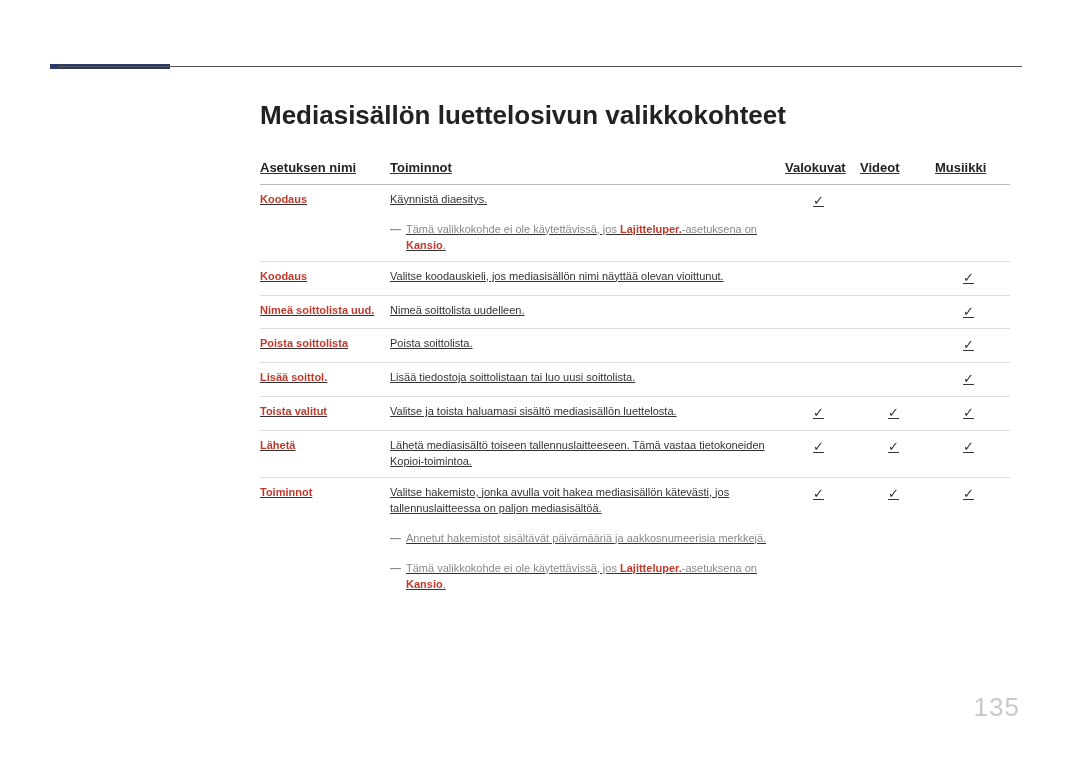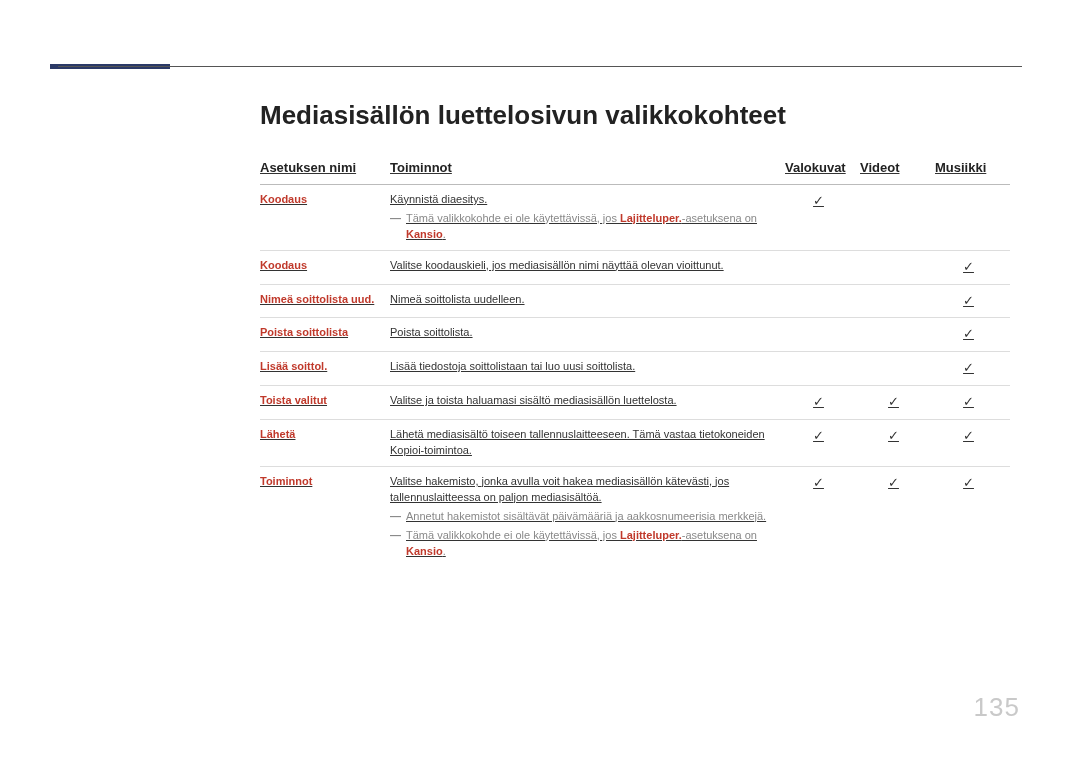--- a/index.html
+++ b/index.html
@@ -62,21 +62,21 @@
     padding: 7px 8px 7px 0;
     border-bottom: 1px solid #ddd;
   }
   tbody tr.last td { border-bottom: none; }
   td.name { color: #c0392b; font-weight: 600; white-space: nowrap; }
   td.chk { text-align: center; color: #333; font-size: 13px; }
   .note {
     position: relative;
     padding-left: 16px;
     color: #888;
-    margin-top: 3px;
+    margin-top: 14px;
   }
   .note::before {
     content: "―";
     position: absolute;
     left: 0;
     top: 0;
     color: #888;
     font-weight: bold;
   }
   .red-inline { color: #c0392b; font-weight: 600; }

